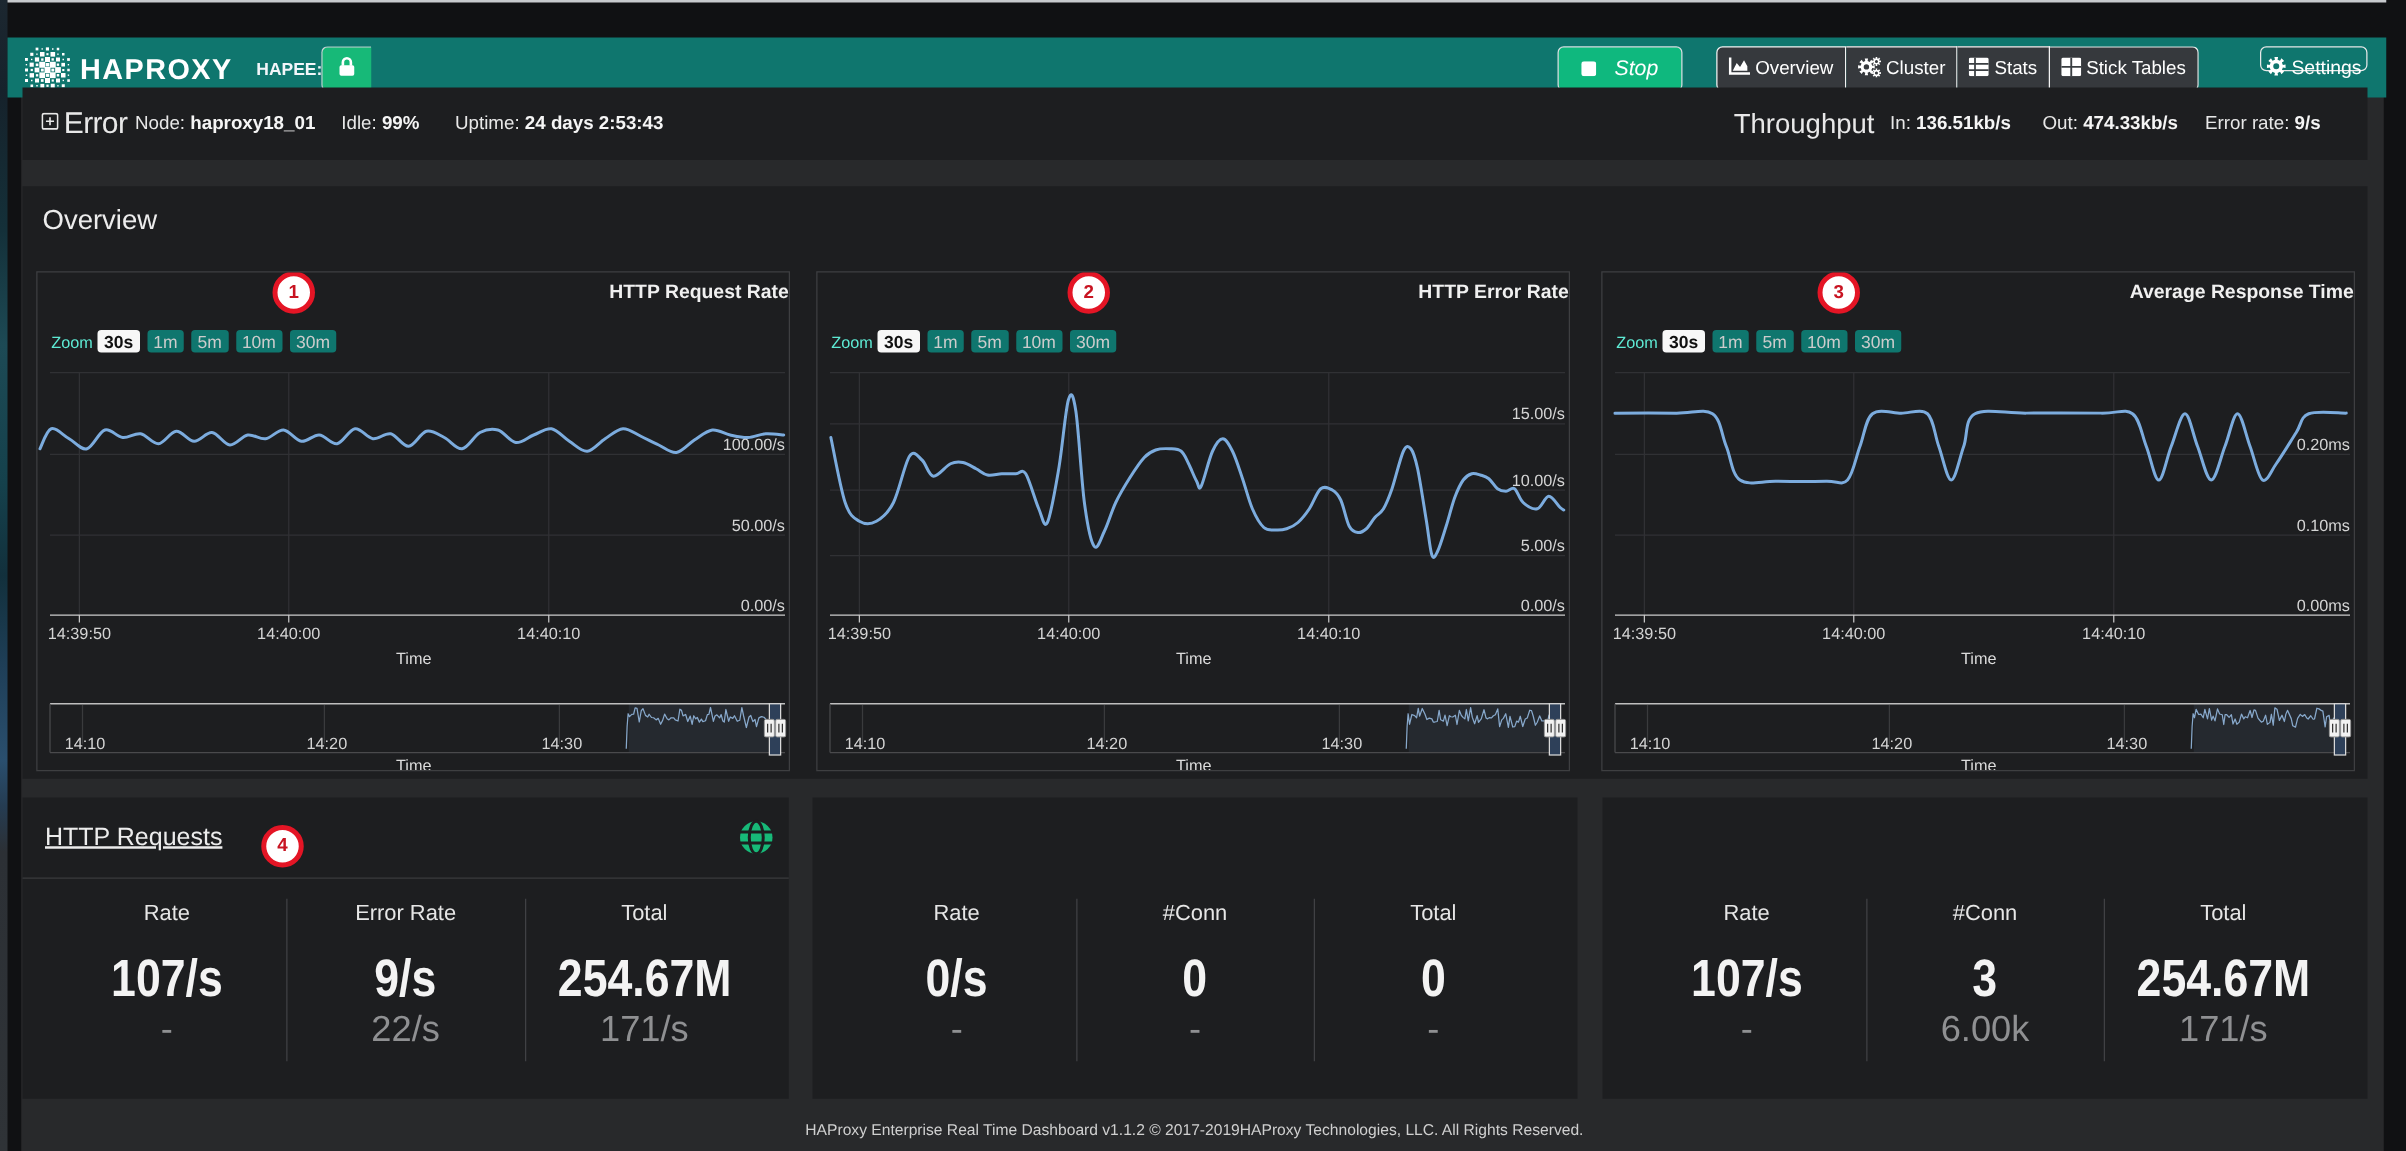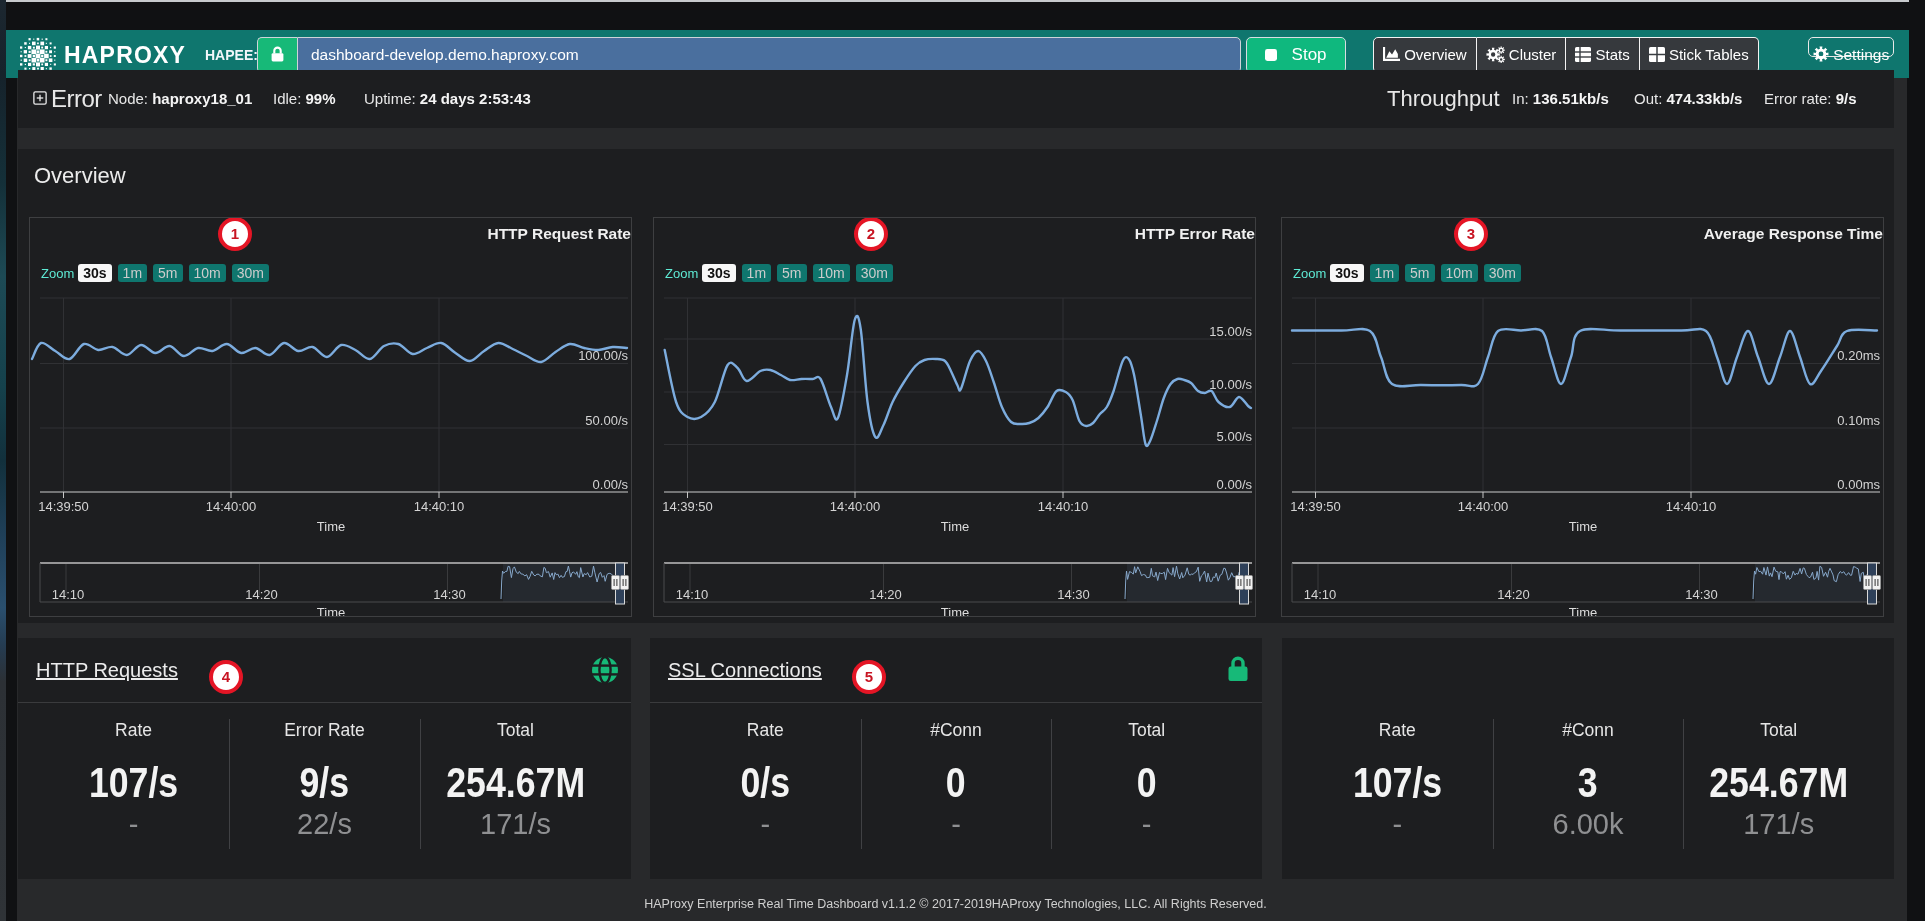--- a/index.html
+++ b/index.html
@@ -11,21 +11,21 @@
 #container { position:absolute; left:17px; top:50px; width:1890px; height:871px; background:#28292b; }
 .card { position:absolute; background:#1d1e20; }
 #logo { position:absolute; left:11px; top:5px; }
 #logotext { position:absolute; left:58px; top:12px; font-size:23px; font-weight:bold; color:#fff; letter-spacing:1.2px; }
 #hapee { position:absolute; left:199px; top:17px; font-size:14px; font-weight:bold; color:#f2f6fa; }
 #lockaddon { position:absolute; left:251px; top:7px; width:40px; height:36px; background:#17b978;
   border-radius:5px 0 0 5px; border:1px solid #cfd4d9; border-right:none; text-align:center; line-height:42px; }
 #urlinput { position:absolute; left:291px; top:7px; width:943.5px; height:36px; background:#4a6f9e;
   border:1px solid #cfd4d9; border-radius:0 5px 5px 0; color:#fff; font-size:15.5px; line-height:34px; padding-left:13px; }
 #stopbtn { position:absolute; left:1240px; top:7px; width:100px; height:36px; background:#0fb87e;
-  border:1px solid #d8dde2; border-radius:5px; color:#fff; font-size:17px; text-align:center; line-height:34px; }
+  border:1px solid #d8dde2; border-radius:5px; color:#fff; font-size:17px; text-align:center; line-height:34px;font-style:italic; }
 #navgroup { position:absolute; left:1367px; top:7px; height:36px; display:flex; }
 .nbtn { height:36px; background:#36393d; border:1px solid #f3f3f3; border-left:none; color:#fff;
   font-size:15px; line-height:34px; padding:0 9px; white-space:nowrap; }
 .nbtn:first-child { border-left:1px solid #f3f3f3; border-radius:5px 0 0 5px; }
 .nbtn:last-child { border-radius:0 5px 5px 0; }
 #settings { position:absolute; left:1802px; top:7px; width:86px; height:20px; border:1px solid #e8e8e8;
   border-radius:5px; color:#fff; font-size:15.5px; text-align:center; line-height:34px; }
 #infobar { left:18px; top:70px; width:1876px; height:58px; }
 .itxt { position:absolute; top:0; height:58px; line-height:58px; color:#e8e8e8; font-size:15px; white-space:nowrap; }
 .itxt b { color:#f5f5f5; }
@@ -132,21 +132,20 @@
         <rect x="36.8" y="20.0" width="2.0" height="2.0" fill="#fff"></rect>
         <rect x="37.2" y="24.6" width="1.1" height="1.1" fill="#fff"></rect>
         <rect x="36.8" y="28.4" width="2.1" height="2.1" fill="#fff"></rect>
       </svg></div>
   <div id="logotext">HAPROXY</div>
   <div id="hapee">HAPEE:</div>
   <div id="lockaddon"><svg width="19" height="19" viewBox="0 0 19 19">
         <path d="M6.3 8.5 V5.8 a3.2 3.2 0 0 1 6.4 0 V8.5" fill="none" stroke="#fff" stroke-width="2.1"></path>
         <rect x="3.6" y="8.2" width="11.8" height="8.3" rx="1.4" fill="#fff"></rect>
       </svg></div>
-  <div id="urlinput">dashboard-develop.demo.haproxy.com</div>
   <div id="stopbtn"><svg width="12" height="12" viewBox="0 0 12 12" style="vertical-align:-1px">
         <rect x="0" y="0" width="12" height="12" rx="2.4" fill="#fff"></rect>
       </svg>&nbsp;&nbsp; Stop</div>
   <div id="navgroup">
     <div class="nbtn"><svg width="17" height="17" viewBox="0 0 16 16" style="vertical-align:-3px">
           <path fill="#fff" d="M0 14 H16 V12 H2 V1 H0 Z M3 11 L6 5 L8.5 8 L11.5 3 L14 7.5 L14 11 Z"></path>
         </svg> Overview</div>
     <div class="nbtn"><svg width="19" height="17" viewBox="0 0 20 18" style="vertical-align:-3px">
           <path fill="#fff" fill-rule="evenodd" d="M14.56 7.60 L14.56 10.40 L12.40 9.98 L11.66 11.78 L13.49 13.00 L11.50 14.99 L10.28 13.16 L8.48 13.90 L8.90 16.06 L6.10 16.06 L6.52 13.90 L4.72 13.16 L3.50 14.99 L1.51 13.00 L3.34 11.78 L2.60 9.98 L0.44 10.40 L0.44 7.60 L2.60 8.02 L3.34 6.22 L1.51 5.00 L3.50 3.01 L4.72 4.84 L6.52 4.10 L6.10 1.94 L8.90 1.94 L8.48 4.10 L10.28 4.84 L11.50 3.01 L13.49 5.00 L11.66 6.22 L12.40 8.02Z M9.80 9.00 A2.3 2.3 0 1 0 5.20 9.00 A2.3 2.3 0 1 0 9.80 9.00 Z"></path>
           <path fill="#fff" fill-rule="evenodd" d="M19.83 3.64 L19.83 5.16 L18.65 4.93 L18.24 5.90 L19.24 6.57 L18.17 7.64 L17.50 6.64 L16.53 7.05 L16.76 8.23 L15.24 8.23 L15.47 7.05 L14.50 6.64 L13.83 7.64 L12.76 6.57 L13.76 5.90 L13.35 4.93 L12.17 5.16 L12.17 3.64 L13.35 3.87 L13.76 2.90 L12.76 2.23 L13.83 1.16 L14.50 2.16 L15.47 1.75 L15.24 0.57 L16.76 0.57 L16.53 1.75 L17.50 2.16 L18.17 1.16 L19.24 2.23 L18.24 2.90 L18.65 3.87Z M17.30 4.40 A1.3 1.3 0 1 0 14.70 4.40 A1.3 1.3 0 1 0 17.30 4.40 Z"></path>
@@ -351,28 +350,20 @@
         <div class="ssub">22/s</div>
       </div>
       <div class="scol bl">
         <div class="slab">Total</div>
         <div class="sval"><span>254.67M</span></div>
         <div class="ssub">171/s</div>
       </div>
     </div>
   </div>
 <div class="scard" style="left:650px;width:612px">
-    <div class="shead">
-      <span class="stitle">SSL Connections</span>
-      <div class="badge" style="left:202px;top:22px">5</div>
-      <span class="sicon"><svg width="26" height="28" viewBox="0 0 26 28">
-          <path d="M8 12 V8.2 a5 5 0 0 1 10 0 V12" fill="none" stroke="#17b978" stroke-width="3.4"></path>
-          <rect x="3.5" y="11.5" width="19" height="14.5" rx="2.2" fill="#17b978"></rect>
-        </svg></span>
-    </div>
     <div class="sbody">
       <div class="scol">
         <div class="slab">Rate</div>
         <div class="sval"><span>0/s</span></div>
         <div class="ssub">-</div>
       </div>
       <div class="scol bl">
         <div class="slab">#Conn</div>
         <div class="sval"><span>0</span></div>
         <div class="ssub">-</div>

